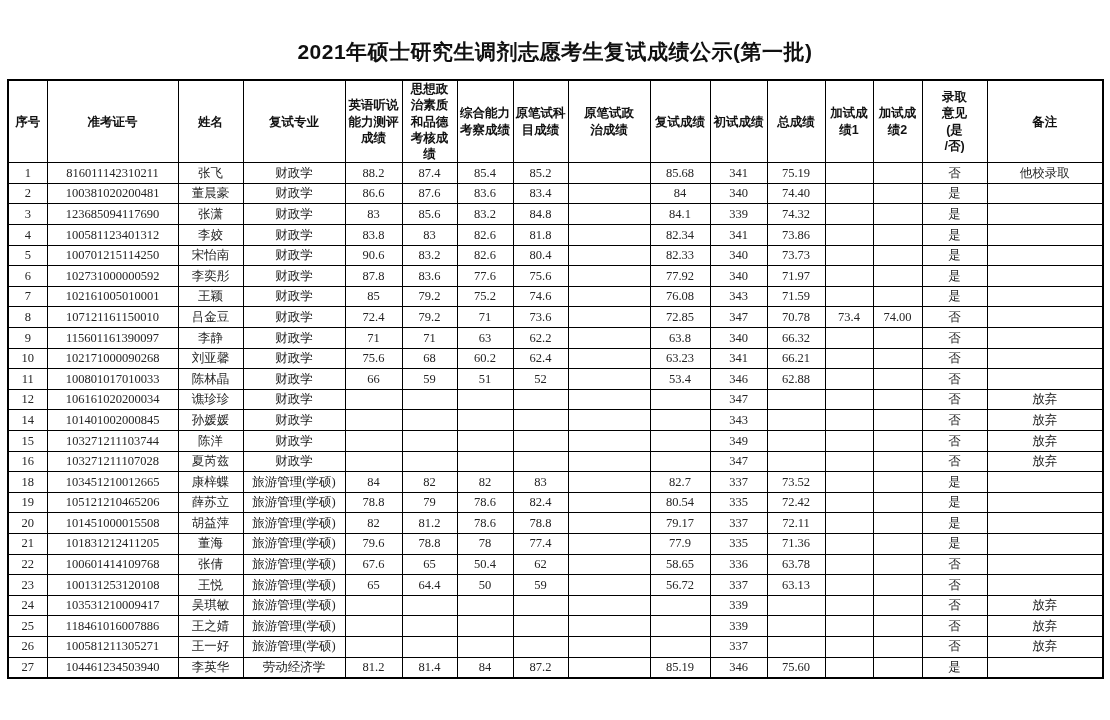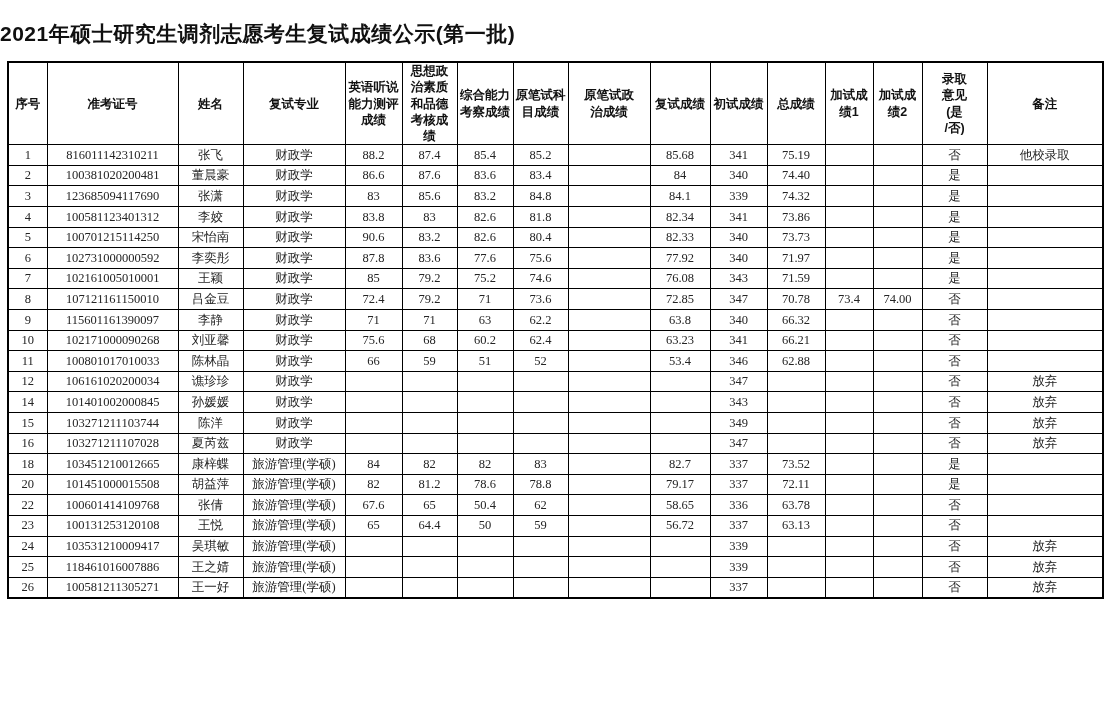--- a/index.html
+++ b/index.html
@@ -5,21 +5,22 @@
   * { box-sizing: border-box; margin: 0; padding: 0; }
   html, body {
     width: 1110px; height: 720px;
     background: #ffffff;
     font-family: "Liberation Serif", "DejaVu Serif", serif;
     color: #1c1c1c;
     overflow: hidden;
   }
   .page { width: 1110px; height: 720px; }
   .title {
-    padding-top: 20px;
+    padding-top: 38px;
+    text-align: center;
     font-family: "Liberation Sans", "DejaVu Sans", sans-serif;
     font-weight: 700;
     font-size: 21px;
     letter-spacing: 0.5px;
     color: #101010;
   }
   table.scores {
     border-collapse: collapse;
     table-layout: fixed;
     margin: 13px 0 0 7px;
@@ -391,38 +392,74 @@
           <td></td>
           <td>82.7</td>
           <td>337</td>
           <td>73.52</td>
           <td></td>
           <td></td>
           <td>是</td>
           <td></td>
         </tr>
         <tr>
+          <td>19</td>
+          <td>105121210465206</td>
+          <td>薛苏立</td>
+          <td>旅游管理(学硕)</td>
+          <td>78.8</td>
+          <td>79</td>
+          <td>78.6</td>
+          <td>82.4</td>
+          <td></td>
+          <td>80.54</td>
+          <td>335</td>
+          <td>72.42</td>
+          <td></td>
+          <td></td>
+          <td>是</td>
+          <td></td>
+        </tr>
+        <tr>
           <td>20</td>
           <td>101451000015508</td>
           <td>胡益萍</td>
           <td>旅游管理(学硕)</td>
           <td>82</td>
           <td>81.2</td>
           <td>78.6</td>
           <td>78.8</td>
           <td></td>
           <td>79.17</td>
           <td>337</td>
           <td>72.11</td>
           <td></td>
           <td></td>
           <td>是</td>
           <td></td>
         </tr>
         <tr>
+          <td>21</td>
+          <td>101831212411205</td>
+          <td>董海</td>
+          <td>旅游管理(学硕)</td>
+          <td>79.6</td>
+          <td>78.8</td>
+          <td>78</td>
+          <td>77.4</td>
+          <td></td>
+          <td>77.9</td>
+          <td>335</td>
+          <td>71.36</td>
+          <td></td>
+          <td></td>
+          <td>是</td>
+          <td></td>
+        </tr>
+        <tr>
           <td>22</td>
           <td>100601414109768</td>
           <td>张倩</td>
           <td>旅游管理(学硕)</td>
           <td>67.6</td>
           <td>65</td>
           <td>50.4</td>
           <td>62</td>
           <td></td>
           <td>58.65</td>
@@ -497,16 +534,34 @@
           <td></td>
           <td></td>
           <td></td>
           <td></td>
           <td>337</td>
           <td></td>
           <td></td>
           <td></td>
           <td>否</td>
           <td>放弃</td>
+        </tr>
+        <tr>
+          <td>27</td>
+          <td>104461234503940</td>
+          <td>李英华</td>
+          <td>劳动经济学</td>
+          <td>81.2</td>
+          <td>81.4</td>
+          <td>84</td>
+          <td>87.2</td>
+          <td></td>
+          <td>85.19</td>
+          <td>346</td>
+          <td>75.60</td>
+          <td></td>
+          <td></td>
+          <td>是</td>
+          <td></td>
         </tr>
       </tbody>
   </table>
 </div>
 
 </body></html>

